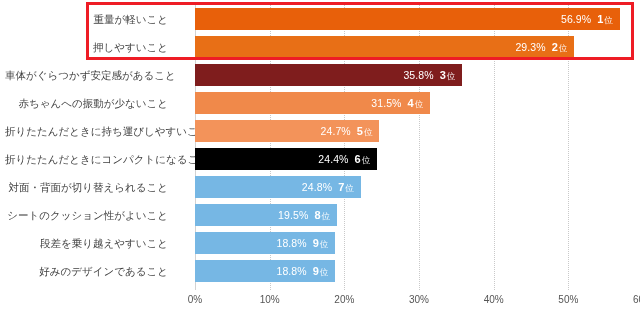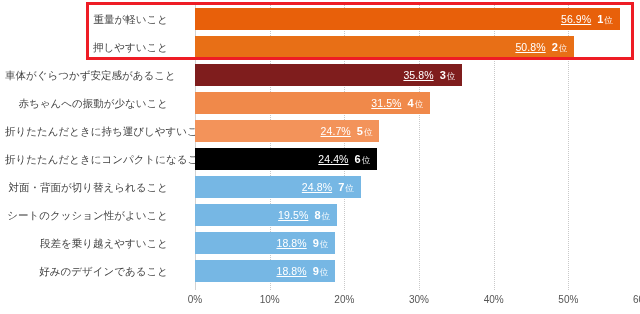--- a/index.html
+++ b/index.html
@@ -85,21 +85,20 @@
     top: 0;
     height: 22px;
     line-height: 22px;
     font-size: 10.5px;
     color: #ffffff;
     white-space: nowrap;
   }
   .bar-pct {
     font-size: 10.5px;
     letter-spacing: 0.1px;
-    text-decoration: underline;
   }
   .bar-rank {
     margin-left: 6px;
     font-size: 11px;
     font-weight: bold;
   }
   .bar-rank .rank-suffix {
     font-size: 8.5px;
     font-weight: normal;
     margin-left: 1px;
@@ -149,21 +148,21 @@
     <div class="rows" id="rows">
         <div class="row" style="top: 8px;">
           <div class="cat-label">重量が軽いこと</div>
           <div class="bar" style="width: 424.853px; background: rgb(232, 96, 10);">
             <div class="bar-text"><span class="bar-pct">56.9%</span><span class="bar-rank">1<span class="rank-suffix">位</span></span></div>
           </div>
         </div>
         <div class="row" style="top: 36px;">
           <div class="cat-label">押しやすいこと</div>
           <div class="bar" style="width: 379.307px; background: rgb(232, 111, 22);">
-            <div class="bar-text"><span class="bar-pct">50.8%</span><span class="bar-rank">2<span class="rank-suffix">位</span></span></div>
+            <div class="bar-text"><span class="bar-pct">29.3%</span><span class="bar-rank">2<span class="rank-suffix">位</span></span></div>
           </div>
         </div>
         <div class="row" style="top: 64px;">
           <div class="cat-label">車体がぐらつかず安定感があること</div>
           <div class="bar" style="width: 267.307px; background: #7f1d1d;">
             <div class="bar-text"><span class="bar-pct">35.8%</span><span class="bar-rank">3<span class="rank-suffix">位</span></span></div>
           </div>
         </div>
         <div class="row" style="top: 92px;">
           <div class="cat-label">赤ちゃんへの振動が少ないこと</div>

